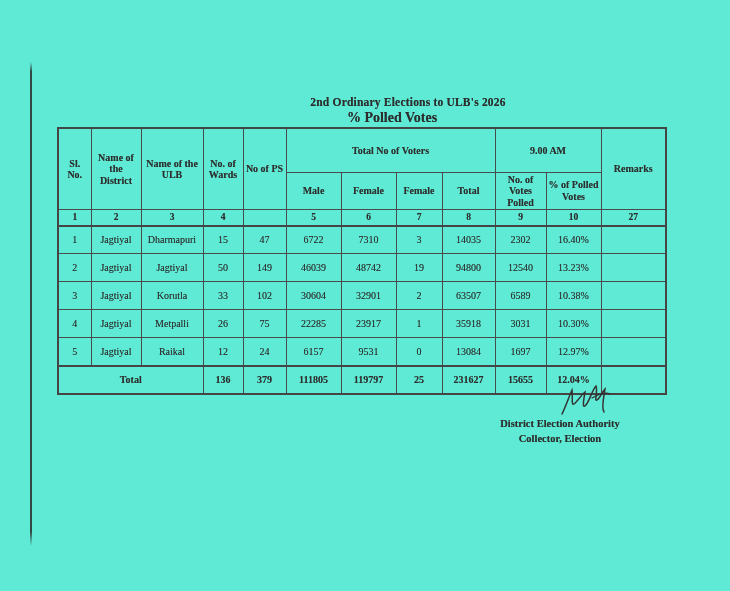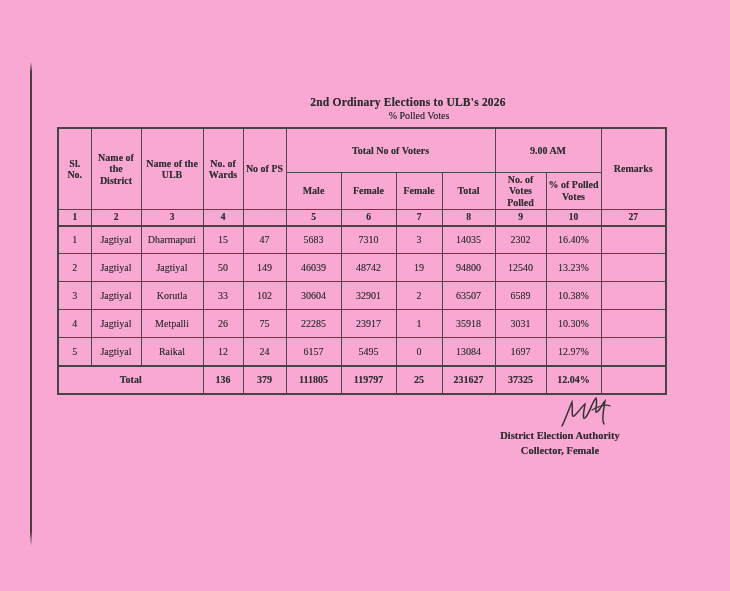--- a/index.html
+++ b/index.html
@@ -1,20 +1,20 @@
 <!DOCTYPE html>
 <html><head>
 <meta charset="utf-8">
 <style>
   html, body { margin: 0; padding: 0; background: #ffffff; }
   .page {
     position: relative;
     width: 730px;
     height: 591px;
-    background: #f9a8d4;
+    background: #5eead4;
     font-family: "Liberation Serif", "DejaVu Serif", serif;
     color: #2e2e2e;
     overflow: hidden;
   }
   
   .scan-edge {
     position: absolute;
     left: 30px;
     top: 62px;
     width: 2px;
@@ -32,26 +32,26 @@
     top: 96px;
     width: 320px;
     text-align: center;
     font-weight: bold;
     font-size: 11.5px;
     letter-spacing: 0.2px;
     text-shadow: 0 0 0.5px rgba(30,30,30,0.55);
   }
   .doc-subtitle {
     position: absolute;
-    left: 259px;
+    left: 232px;
     top: 110px;
     width: 320px;
     text-align: center;
-    font-weight: normal;
-    font-size: 10px;
+    font-weight: bold;
+    font-size: 14px;
     text-shadow: 0 0 0.5px rgba(30,30,30,0.55);
   }
   table.election {
     position: absolute;
     left: 57px;
     top: 127px;
     border-collapse: collapse;
     table-layout: fixed;
     border: 2px solid #454545;
     text-shadow: 0 0 0.5px rgba(40,40,40,0.45);
@@ -76,21 +76,21 @@
   tr.hdr-top    { height: 44px; }
   tr.hdr-sub    { height: 36px; }
   tr.colnum-row { height: 16px; }
   tr.colnum-row td { font-weight: bold; font-size: 9.5px; border-bottom: 2px solid #454545; }
   tr.data-row   { height: 28px; }
   tr.total-row  { height: 28px; }
   tr.total-row td { font-weight: bold; border-top: 2px solid #454545; }
   .sig-block {
     position: absolute;
     left: 470px;
-    top: 396px;
+    top: 384px;
     width: 180px;
     text-align: center;
   }
   .sig-scribble {
     display: block;
     margin: 0 auto -4px 88px;
   }
   .sig-line1, .sig-line2 {
     font-weight: bold;
     font-size: 10.5px;
@@ -156,21 +156,21 @@
         <td>10</td>
         <td>27</td>
       </tr>
 
       <tr class="data-row">
         <td>1</td>
         <td>Jagtiyal</td>
         <td>Dharmapuri</td>
         <td>15</td>
         <td>47</td>
-        <td>5683</td>
+        <td>6722</td>
         <td>7310</td>
         <td>3</td>
         <td>14035</td>
         <td>2302</td>
         <td>16.40%</td>
         <td></td>
       </tr>
       <tr class="data-row">
         <td>2</td>
         <td>Jagtiyal</td>
@@ -213,45 +213,45 @@
         <td>10.30%</td>
         <td></td>
       </tr>
       <tr class="data-row">
         <td>5</td>
         <td>Jagtiyal</td>
         <td>Raikal</td>
         <td>12</td>
         <td>24</td>
         <td>6157</td>
-        <td>5495</td>
+        <td>9531</td>
         <td>0</td>
         <td>13084</td>
         <td>1697</td>
         <td>12.97%</td>
         <td></td>
       </tr>
 
       <tr class="total-row">
         <td colspan="3">Total</td>
         <td>136</td>
         <td>379</td>
         <td>111805</td>
         <td>119797</td>
         <td>25</td>
         <td>231627</td>
-        <td>37325</td>
+        <td>15655</td>
         <td>12.04%</td>
         <td></td>
       </tr>
     </tbody>
   </table>
 
   <div class="sig-block">
     <svg class="sig-scribble" width="60" height="36" viewBox="0 0 60 36">
       <path d="M4 30 C8 22, 12 10, 14 6 C15 12, 13 22, 16 20 C20 17, 24 10, 27 8 C26 14, 24 24, 27 22 C31 19, 34 6, 38 2 C40 6, 36 18, 39 16 C42 14, 44 8, 47 5 C46 12, 43 24, 46 28" fill="none" stroke="#333333" stroke-width="1.5" stroke-linecap="round"></path>
       <path d="M34 14 C40 10, 48 8, 52 10" fill="none" stroke="#333333" stroke-width="1.2" stroke-linecap="round"></path>
     </svg>
     <div class="sig-line1">District Election Authority</div>
-    <div class="sig-line2">Collector, Female</div>
+    <div class="sig-line2">Collector, Election</div>
   </div>
 
 </div>
 
 </body></html>

